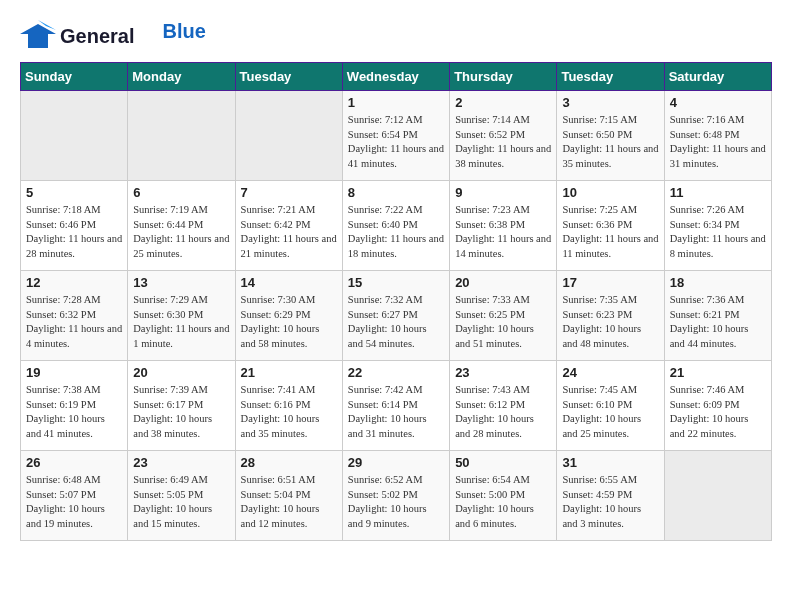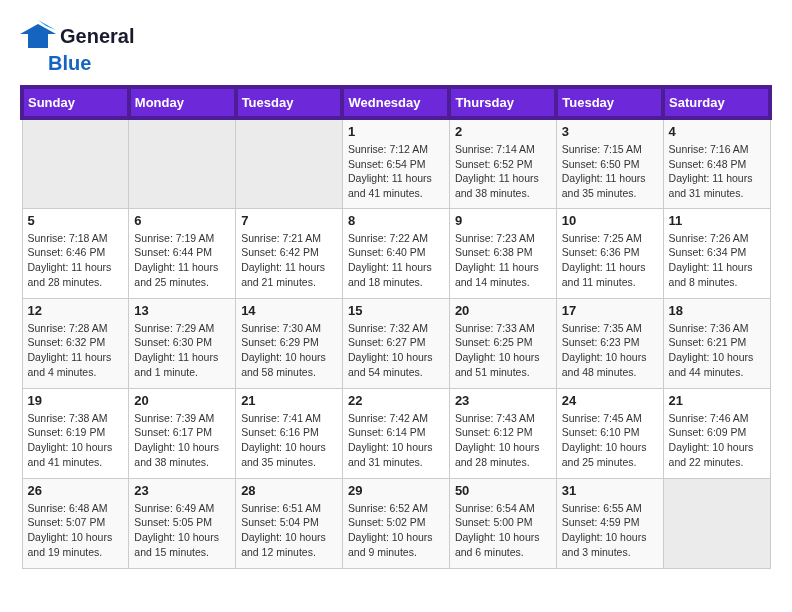--- a/index.html
+++ b/index.html
@@ -11,21 +11,20 @@
       padding: 20px;
     }
     .header {
       display: flex;
       justify-content: space-between;
       align-items: flex-start;
       margin-bottom: 10px;
     }
     .logo {
       display: flex;
-      flex-direction: column;
       align-items: flex-start;
     }
     .logo-row {
       display: flex;
       align-items: center;
       gap: 4px;
     }
     .title-block {
       text-align: right;
     }
@@ -38,27 +37,27 @@
       font-size: 18px;
       color: #444;
       font-weight: normal;
     }
     table {
       width: 100%;
       border-collapse: collapse;
       font-size: 11px;
     }
     thead tr th {
-      background: #6d28d9;
+      background: #0f766e;
       color: #fff;
       padding: 6px 4px;
       text-align: left;
       font-size: 13px;
       font-weight: bold;
-      border: 4px solid #4c1d95;
+      border: 1px solid #4c1d95;
     }
     tbody tr td {
       border: 1px solid #ccc;
       vertical-align: top;
       padding: 4px 5px;
       height: 90px;
       width: 107px;
       background: #fff;
     }
     tbody tr:nth-child(odd) td {
@@ -68,20 +67,21 @@
       font-size: 13px;
       font-weight: bold;
       color: #222;
       display: block;
       margin-bottom: 3px;
     }
     .day-info {
       color: #333;
       font-size: 10.5px;
       line-height: 1.4;
+      font-family: Liberation Serif, serif;
     }
     td.empty {
       background: #f0f0f0 !important;
     }
     tbody tr:nth-child(odd) td.empty {
       background: #ebebeb !important;
     }
   </style>
 </head>
 <body>

